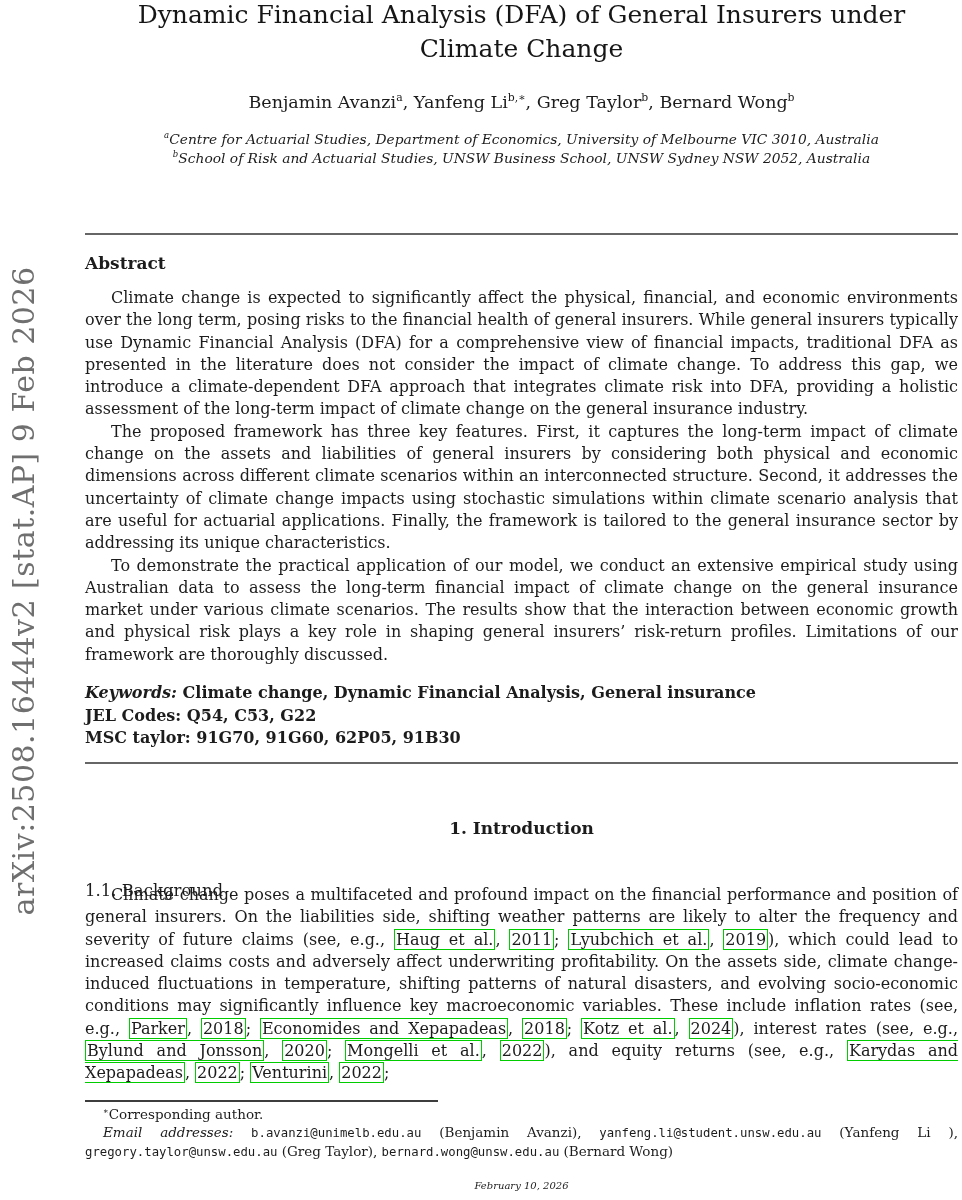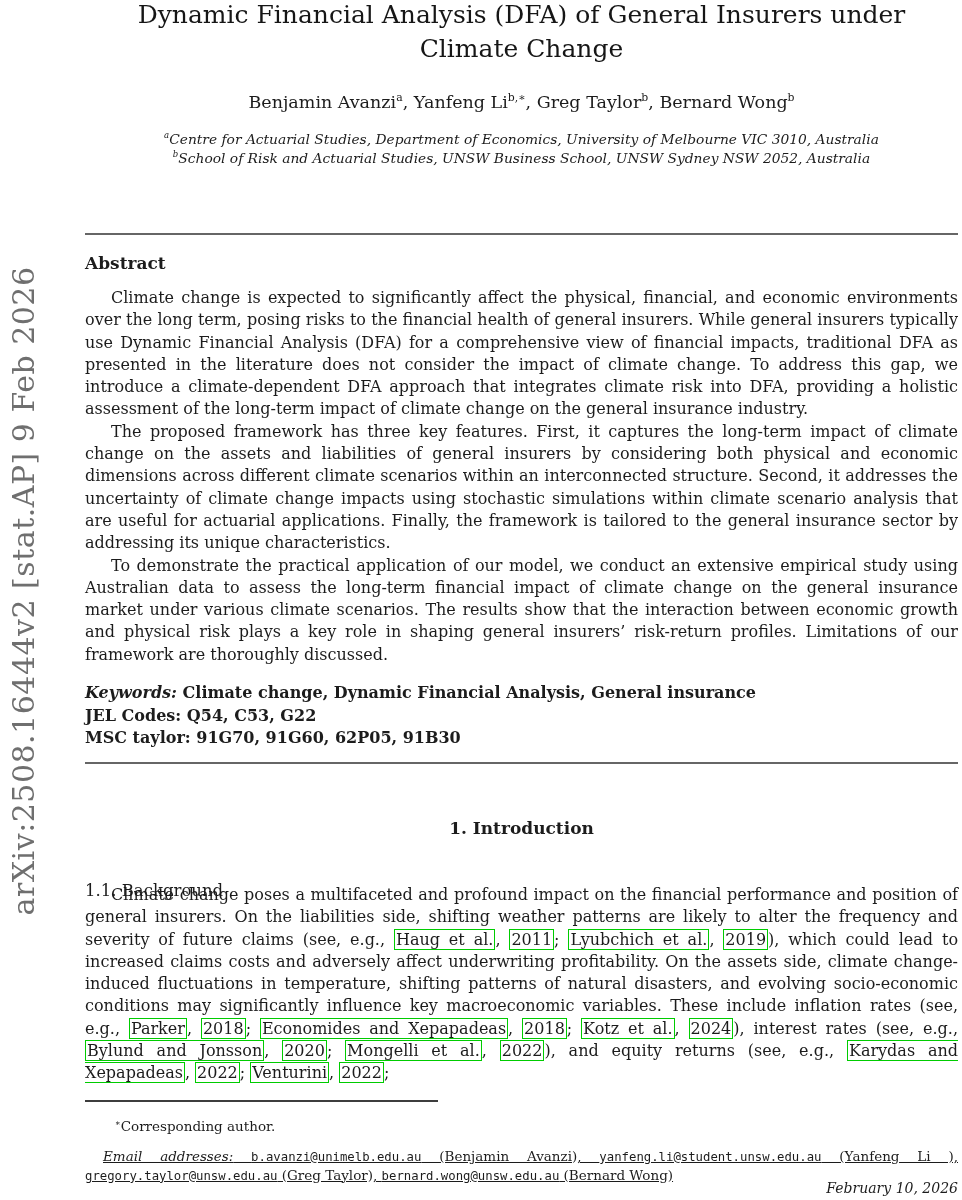--- a/index.html
+++ b/index.html
@@ -90,30 +90,30 @@
     top: 1100px;
     width: 353px;
     height: 1.5px;
     background: #3d3d3d;
   }
   #footnote-block {
     top: 1106px;
     font-size: 13.5px;
     line-height: 17.8px;
   }
-  .fn-line { margin: 12px; text-indent: 18px; }
-  .fn-emails { margin: 0; text-indent: 18px; text-align: justify; text-decoration: underline; }
+  .fn-line { margin: 0; text-indent: 18px; }
+  .fn-emails { margin: 0; text-indent: 18px; text-align: justify; }
   .em-label { font-style: italic; }
   .mono { font-family: "DejaVu Sans Mono", monospace; font-size: 12.3px; }
 
   #date-line {
     top: 1180px;
-    text-align: right;
+    text-align: center;
     font-style: italic;
-    font-size: 14px;
+    font-size: 10px;
   }
 
   #arxiv-stamp {
     position: absolute;
     left: 23px;
     top: 591px;
     transform: translate(-50%, -50%) rotate(-90deg);
     white-space: nowrap;
     font-size: 30px;
     letter-spacing: 0.5px;

